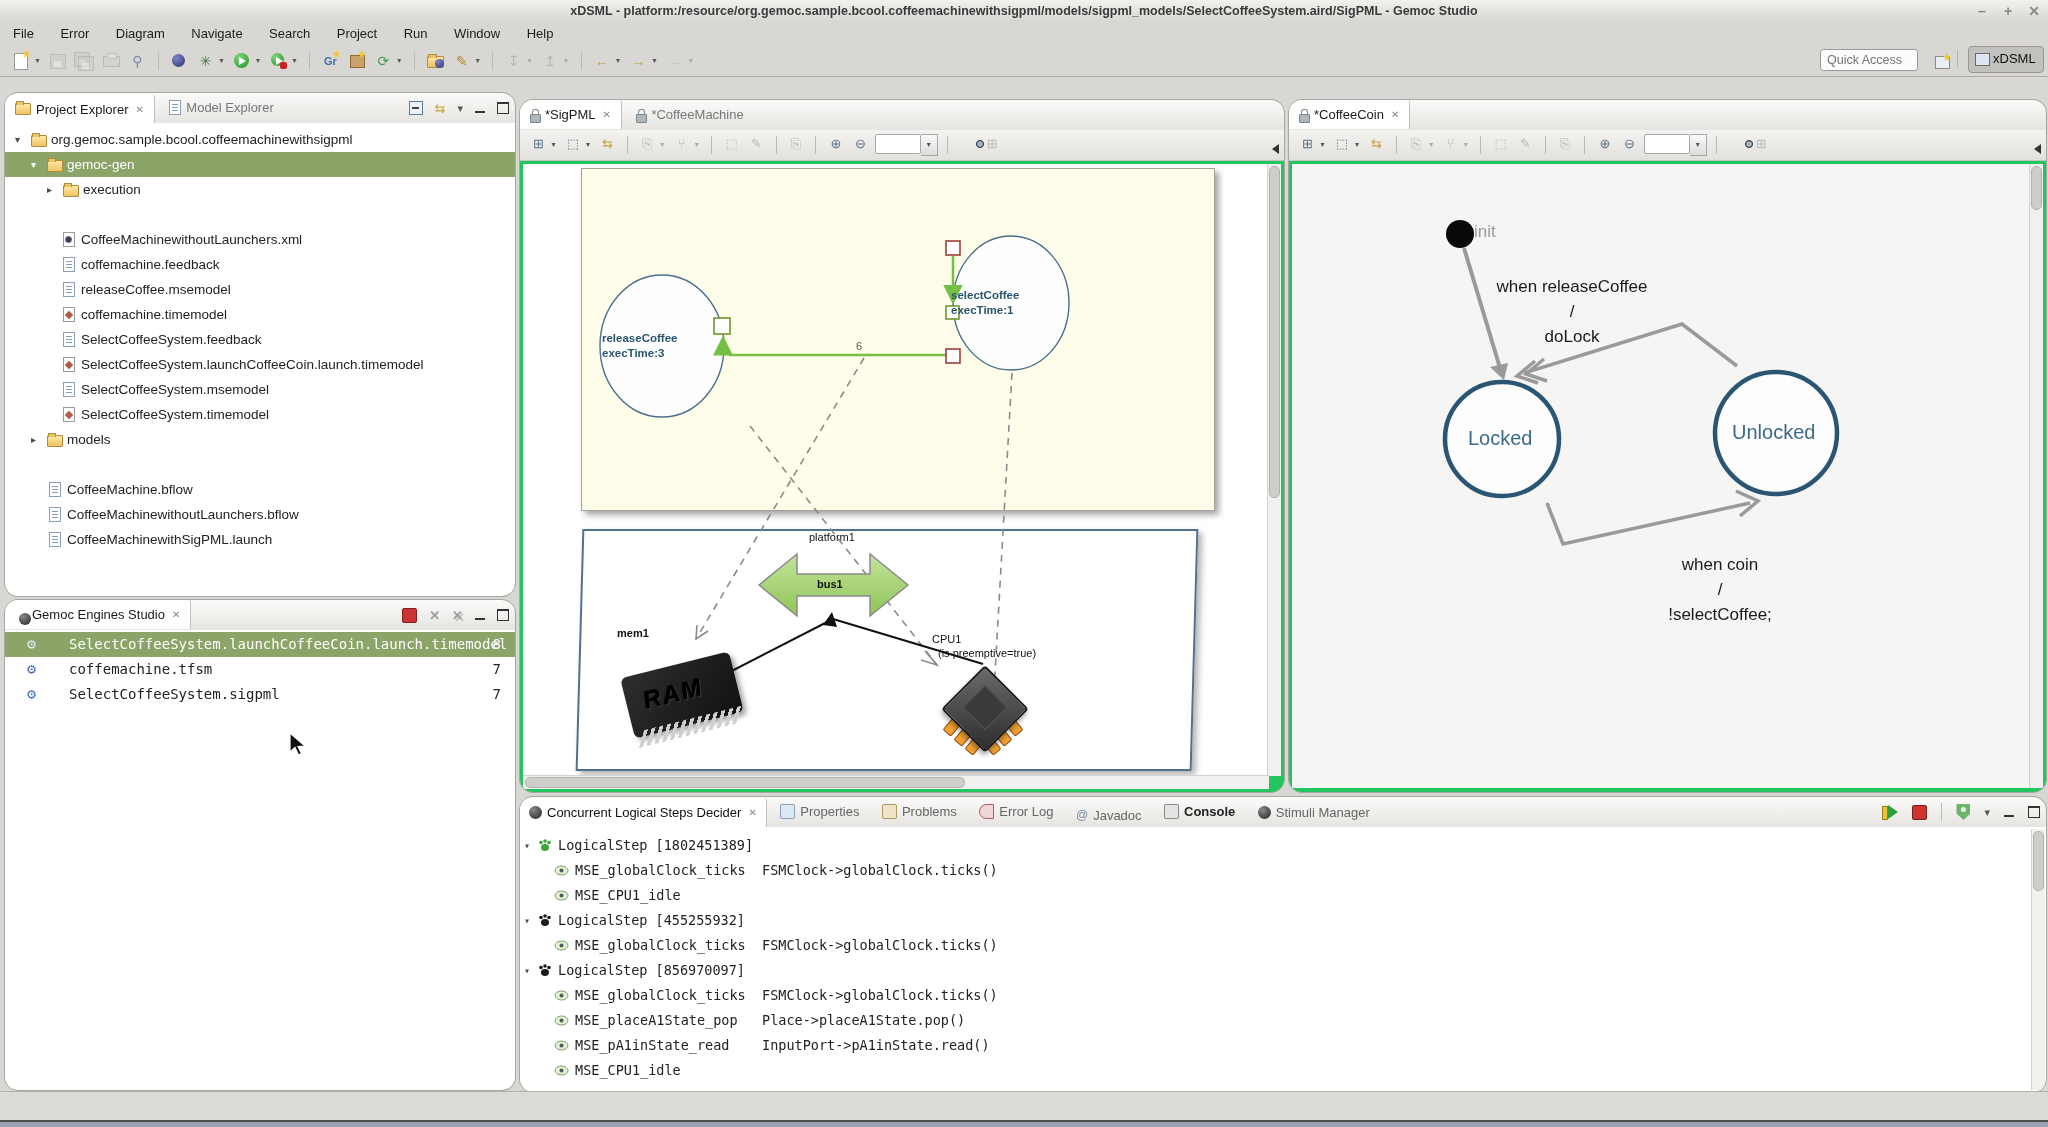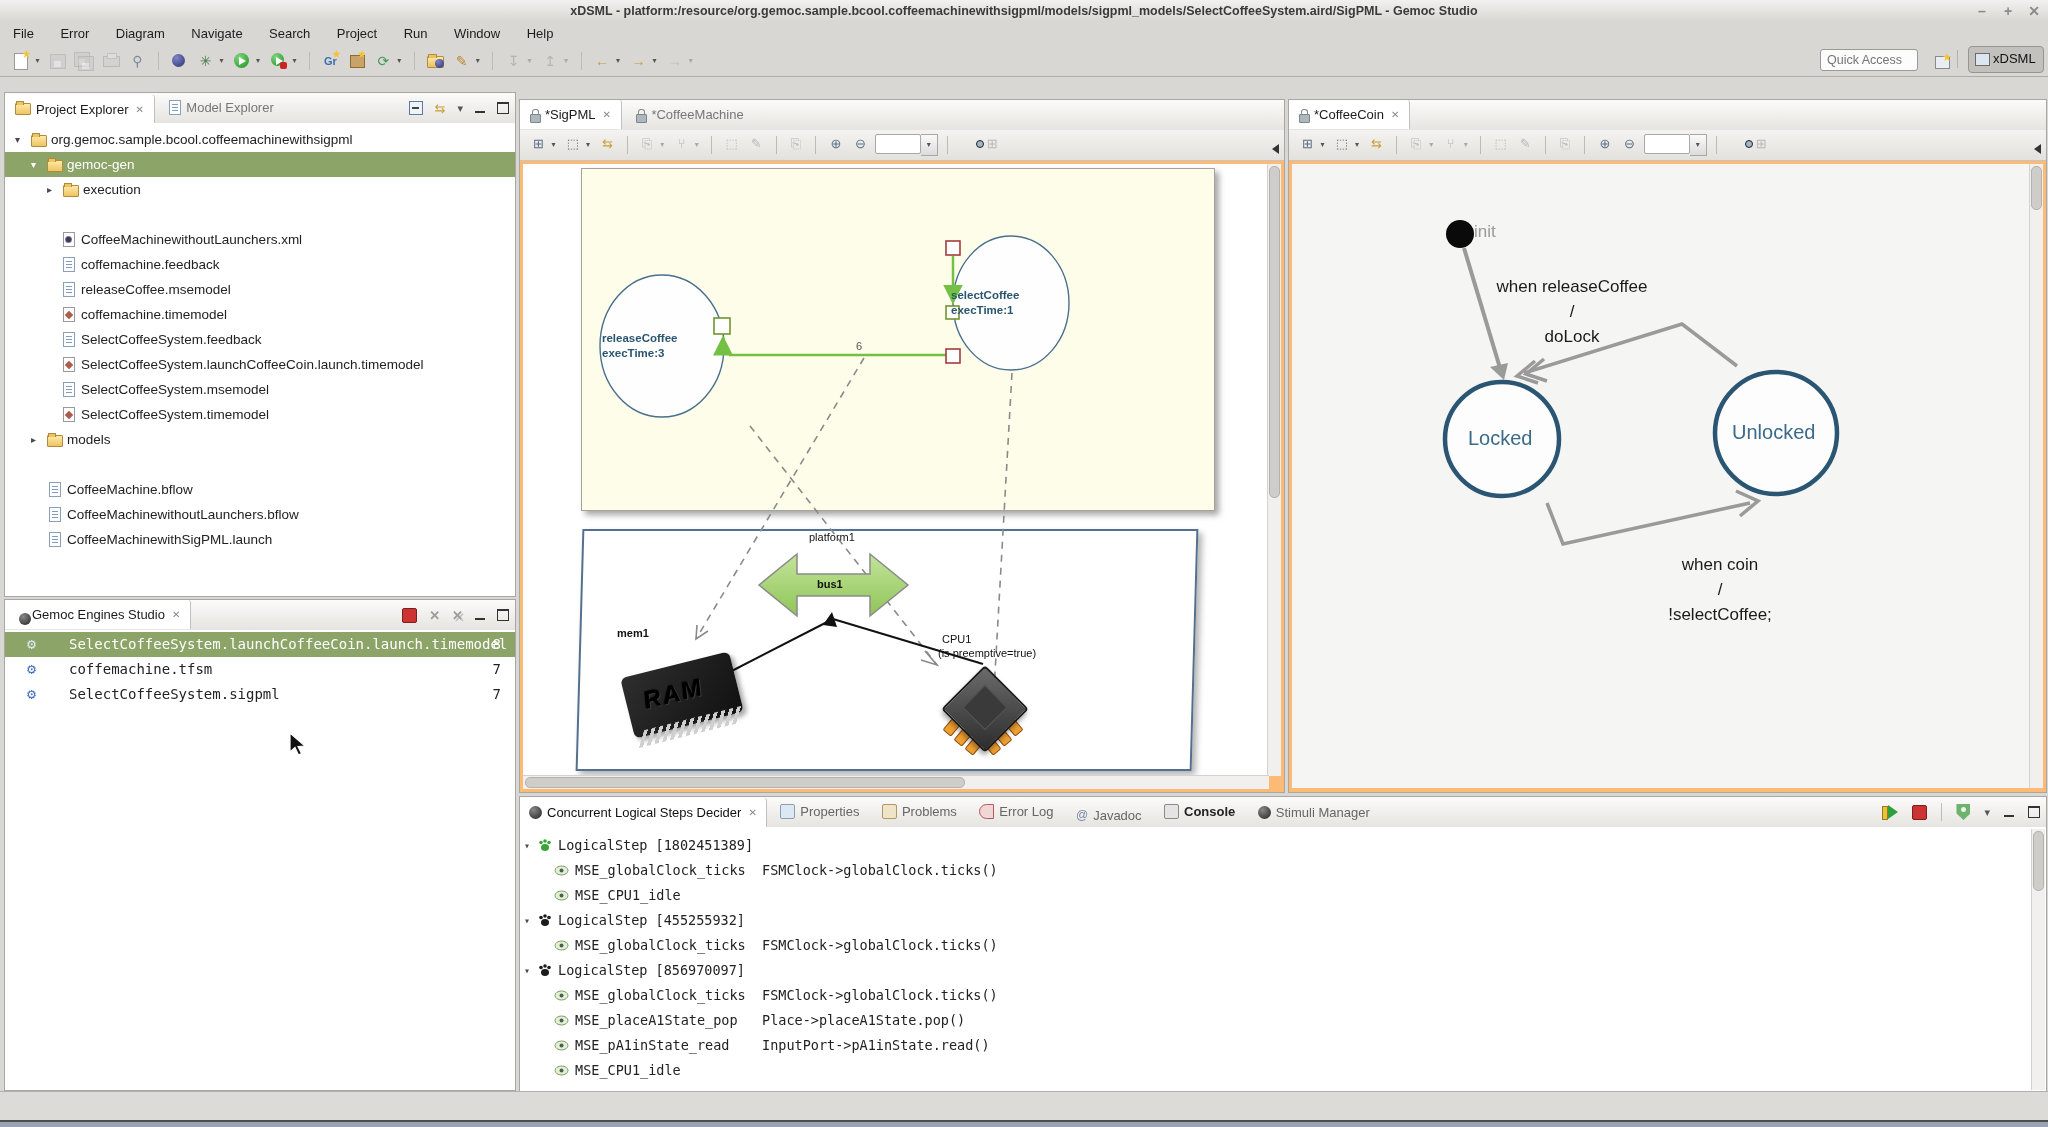--- a/index.html
+++ b/index.html
@@ -33,21 +33,21 @@
   .reddot{left:12px;top:12px;width:7px;height:7px;background:#cc2222;border-radius:2px}
   .pkg{left:4px;top:5px;width:13px;height:11px;background:#caa36a;border:1px solid #8d6b33}
   .folderbig{left:3px;top:6px;width:15px;height:10px;background:linear-gradient(#ffe9a8,#ecc05f);border:1px solid #b08f42;border-radius:1px}
   .folderbig:before{content:"";position:absolute;left:0;top:-3px;width:7px;height:3px;background:#ecc05f;border:1px solid #b08f42;border-bottom:none;border-radius:1px 1px 0 0}
   .glyph{left:0;top:0;width:22px;height:22px;text-align:center;line-height:22px;font-size:14px}
   
   .qa{left:1820px;top:49px;width:96px;height:20px;border:1px solid #9b9995;border-radius:3px;background:#fcfcfc}
   .qa input{width:88px;height:16px;margin:1px 0 0 4px;border:none;outline:none;font-size:12.5px;color:#9a9a9a;background:transparent;font-family:"Liberation Sans",sans-serif}
   .persp-btn{left:1968px;top:46px;width:74px;height:25px;background:#c3c1bd;border:1px solid #98968f;border-radius:4px;font-size:13px;color:#111;line-height:24px}
   
-  .panel{background:#fdba74;border:1px solid #a9a7a3;border-radius:0;overflow:hidden}
+  .panel{background:#22c55e;border:1px solid #a9a7a3;border-radius:14px;overflow:hidden}
   .ptabs{position:absolute;left:0;top:0;right:0;height:30px;background:linear-gradient(#fbfbfa,#e6e4e0);border-bottom:1px solid #c2c0bc}
   .ptab{display:inline-flex;align-items:center;gap:5px;height:29px;padding:0 10px;font-size:13px;color:#777;position:relative}
   .ptab.active{background:#fff;color:#1a1a1a;border-right:1px solid #c2c0bc;border-radius:3px 3px 0 0}
   .tclose{font-size:10px;color:#888;margin-left:2px}
   .viewbtns{position:absolute;right:6px;top:0;height:30px;display:flex;align-items:center;gap:12px}
   .vb{font-size:11px;color:#555}
   .minbtn{width:10px;height:8px;border-bottom:2px solid #333}
   .maxbtn{width:10px;height:9px;border:1px solid #333;border-top:2px solid #333}
   .collapse-all{width:12px;height:12px;border:1px solid #5a7aa0;background:#eef3f8;position:relative}
   .collapse-all:after{content:"";position:absolute;left:2px;top:5px;width:7px;height:1.5px;background:#444}
@@ -394,21 +394,21 @@
       <div>releaseCoffee</div>
       <div>execTime:3</div>
     </div>
     <div class="dlabel actor-lbl" style="left:428px;top:124px;width:120px">
       <div>selectCoffee</div>
       <div>execTime:1</div>
     </div>
     <div class="dlabel plat-lbl" style="left:333px;top:176px;color:#555">6</div>
     <div class="dlabel plat-lbl" style="left:294px;top:414px;font-weight:bold">bus1</div>
     <div class="dlabel plat-lbl" style="left:94px;top:463px;font-weight:bold">mem1</div>
-    <div class="dlabel plat-lbl" style="left:419px;top:469px">CPU1</div>
+    <div class="dlabel plat-lbl" style="left:409px;top:469px">CPU1</div>
     <div class="dlabel plat-lbl" style="left:415px;top:483px">(is preemptive=true)</div>
 
     <div class="ramchip" style="left:103px;top:500px">
       <span class="rtxt">RAM</span>
       <span class="rampins"></span>
     </div>
 
     <div class="abs" style="left:420px;top:508px;width:80px;height:80px">
       <span class="cpupin" style="left:3px;top:48px;transform:rotate(40deg)"></span>
       <span class="cpupin" style="left:14px;top:58px;transform:rotate(40deg)"></span>

